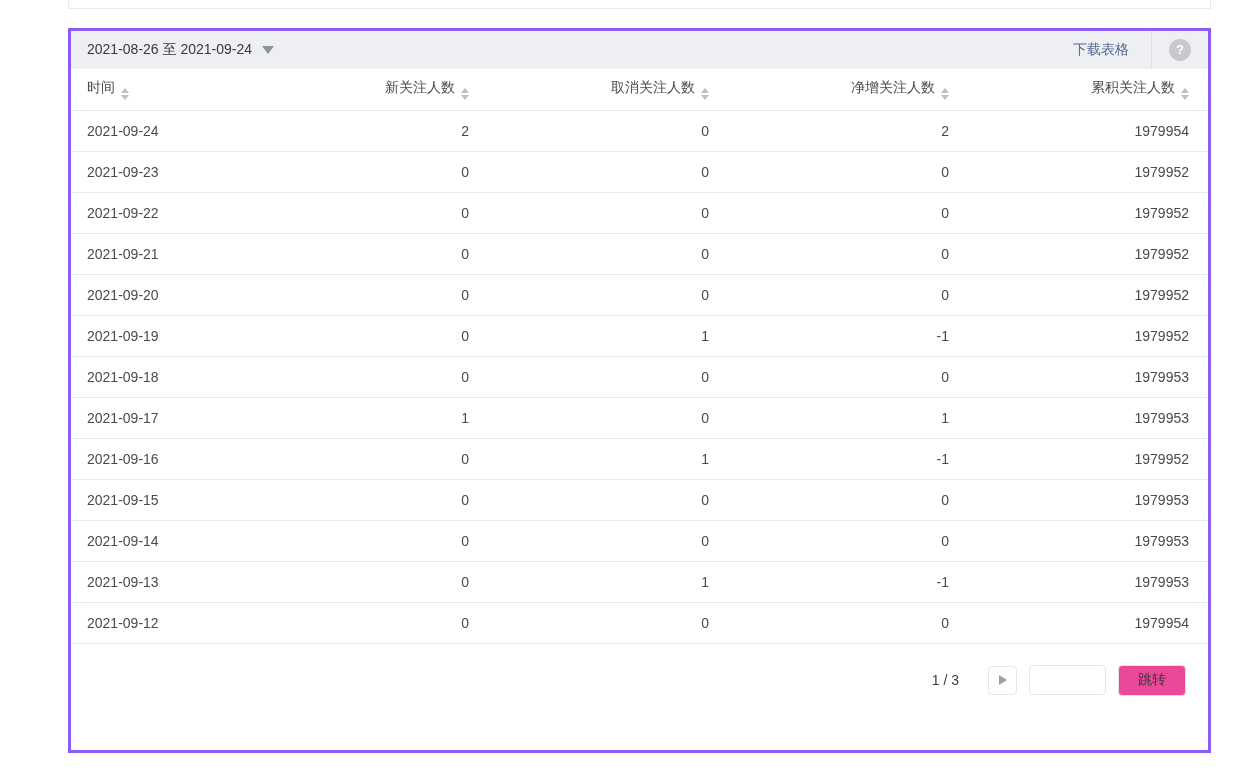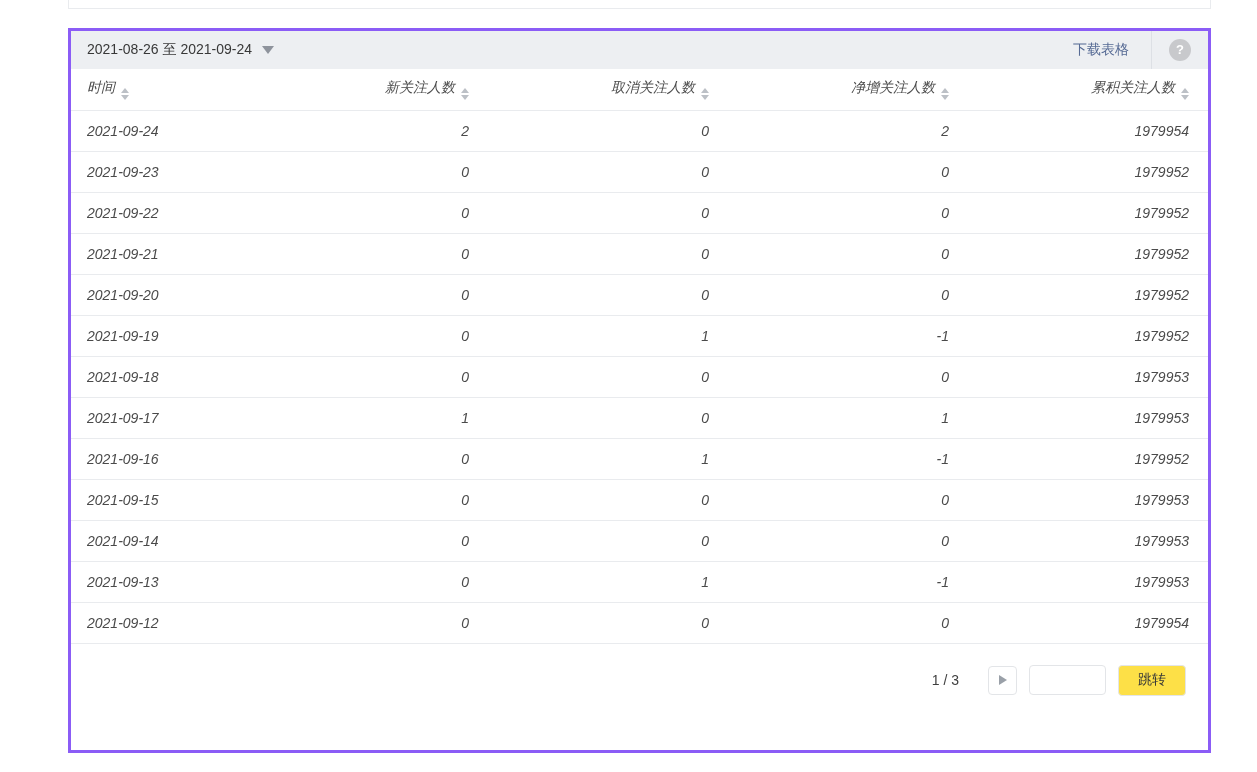--- a/index.html
+++ b/index.html
@@ -79,21 +79,20 @@
     line-height: 22px;
     text-align: center;
     display: inline-block;
     cursor: pointer;
   }
   
   table {
     width: 100%;
     border-collapse: collapse;
     table-layout: fixed;
-    font-style: italic;
   }
   th, td {
     height: 41px;
     border-bottom: 1px solid #e9ebee;
     font-size: 14px;
     font-weight: normal;
     color: #4a4a4a;
     white-space: nowrap;
   }
   th { color: #4c4c4c; }
@@ -155,21 +154,21 @@
     border-radius: 4px;
     background: #ffffff;
     font-size: 14px;
     color: #4a4a4a;
     padding: 0 8px;
     outline: none;
     margin-right: 12px;
   }
   .jump-btn {
     width: 68px; height: 31px;
-    background: #fde047;
+    background: #ec4899;
     border: 1px solid #e3e5e8;
     border-radius: 4px;
     font-size: 14px;
     color: #383838;
     font-family: "Liberation Sans", "DejaVu Sans", sans-serif;
     cursor: pointer;
   }
 </style>
 </head>
 <body>

